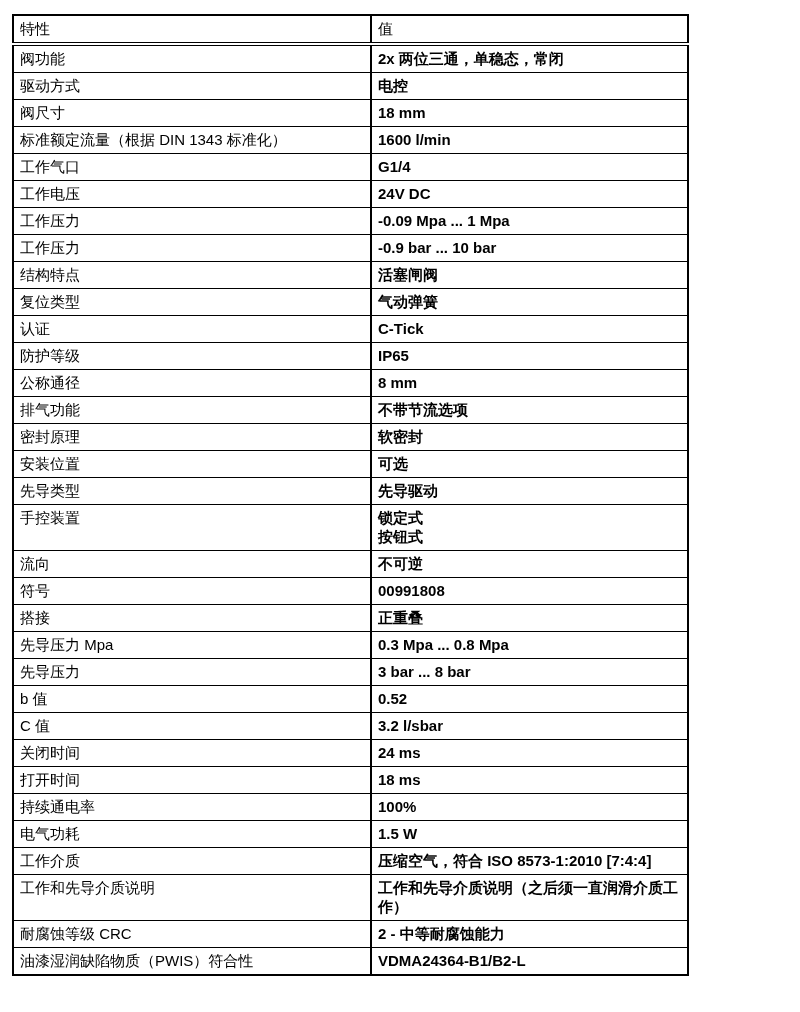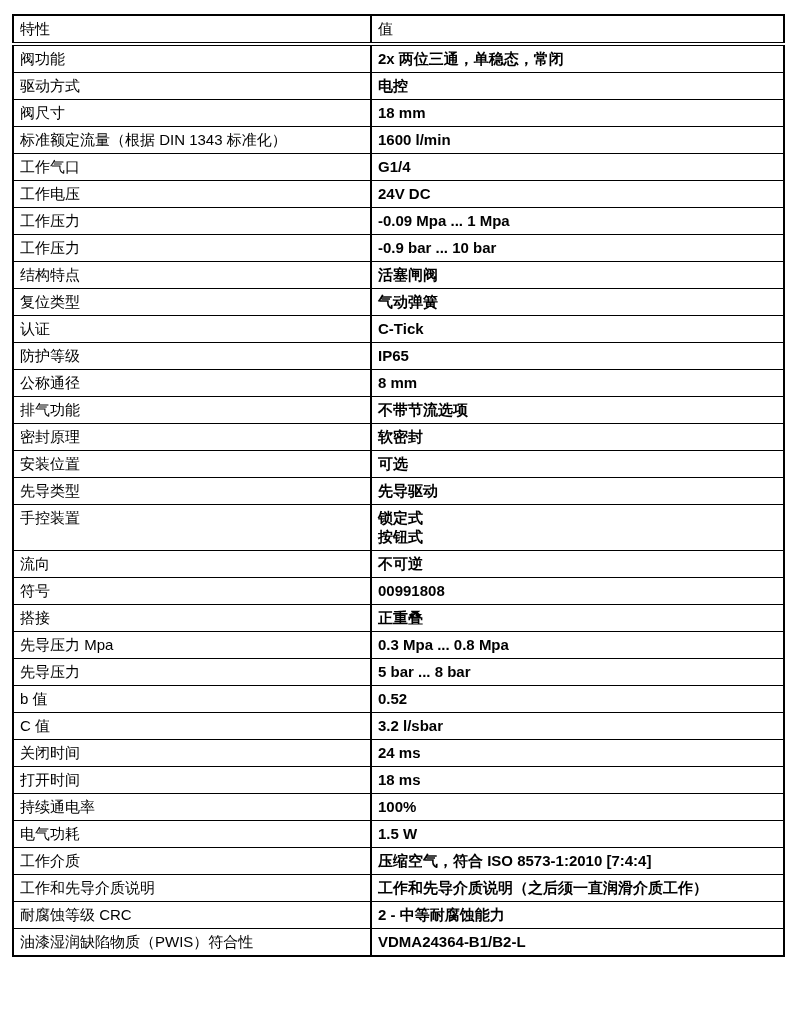--- a/index.html
+++ b/index.html
@@ -11,21 +11,21 @@
     width: 800px;
     height: 1012px;
     position: relative;
     font-family: "Liberation Sans", sans-serif;
     color: #000000;
   }
   .spec-table {
     position: absolute;
     left: 12px;
     top: 14px;
-    width: 773px;
+    width: 677px;
     border-collapse: collapse;
     table-layout: fixed;
   }
   .spec-table, .spec-table th, .spec-table td {
     border: 1px solid #000000;
   }
   .spec-table {
     border: 2px solid #000000;
   }
   .spec-table th.col-label,
@@ -147,21 +147,21 @@
     <tr>
       <td class="col-label">搭接</td>
       <td class="col-value">正重叠</td>
     </tr>
     <tr>
       <td class="col-label">先导压力 Mpa</td>
       <td class="col-value">0.3 Mpa ... 0.8 Mpa</td>
     </tr>
     <tr>
       <td class="col-label">先导压力</td>
-      <td class="col-value">5 bar ... 8 bar</td>
+      <td class="col-value">3 bar ... 8 bar</td>
     </tr>
     <tr>
       <td class="col-label">b 值</td>
       <td class="col-value">0.52</td>
     </tr>
     <tr>
       <td class="col-label">C 值</td>
       <td class="col-value">3.2 l/sbar</td>
     </tr>
     <tr>

